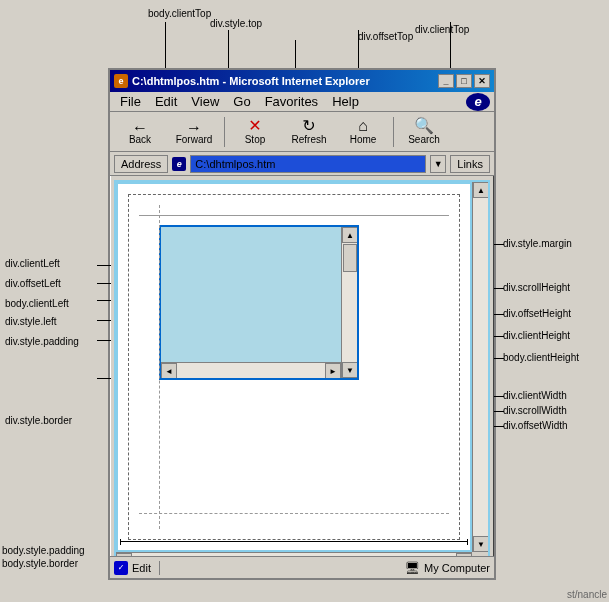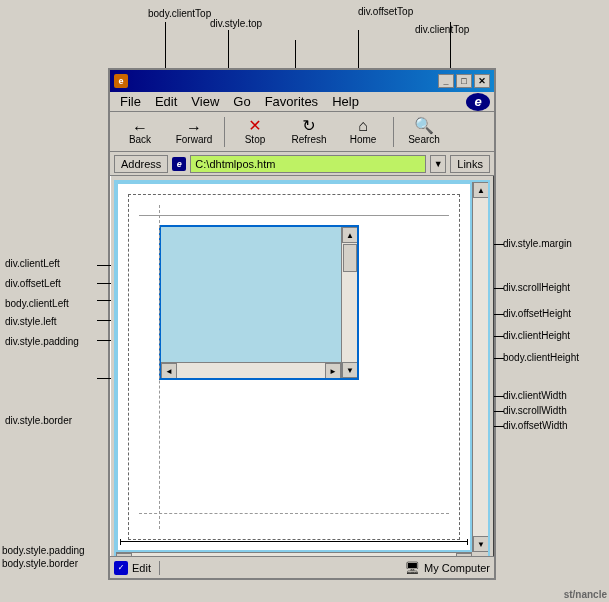--- a/index.html
+++ b/index.html
@@ -158,21 +158,21 @@
     .address-label {
       font-size: 11px;
       padding: 2px 6px;
       border: 1px solid #808080;
       background: #d4d0c8;
     }
     .address-input {
       flex: 1;
       height: 18px;
       border: 1px solid #808080;
-      background: #bef264;
+      background: #1d4ed8;
       font-size: 11px;
       padding: 0 4px;
       display: flex;
       align-items: center;
     }
     .address-arrow {
       width: 16px;
       height: 18px;
       background: #d4d0c8;
       border: 1px solid #808080;
@@ -230,21 +230,21 @@
       font-size: 12px;
     }
 
   </style>
 </head>
 <body>
 
 <div class="label" style="top:8px; left:148px;">body.clientTop</div>
 <div class="label" style="top:18px; left:210px;">div.style.top</div>
 <div class="label" style="top:28px; left:276px;margin-top:39px;">div.scrollTop</div>
-<div class="label" style="top:6px; left:330px;margin-left:28px;">div.offsetTop</div>
+<div class="label" style="top:31px; left:330px;margin-left:28px;">div.offsetTop</div>
 <div class="label" style="top:24px; left:415px;text-align:center;">div.clientTop</div>
 
 <div style="position:absolute; top:22px; left:165px; width:1px; height:50px; background:#000;"></div>
 <div style="position:absolute; top:30px; left:228px; width:1px; height:42px; background:#000;"></div>
 <div style="position:absolute; top:40px; left:295px; width:1px; height:32px; background:#000;"></div>
 <div style="position:absolute; top:30px; left:358px; width:1px; height:42px; background:#000;"></div>
 <div style="position:absolute; top:22px; left:450px; width:1px; height:50px; background:#000;"></div>
 
 <div class="label" style="top:258px; left:5px;">div.clientLeft</div>
 <div class="label" style="top:278px; left:5px;">div.offsetLeft</div>
@@ -260,35 +260,36 @@
 <div class="label" style="top:352px; left:503px;">body.clientHeight</div>
 <div class="label" style="top:390px; left:503px;">div.clientWidth</div>
 <div class="label" style="top:405px; left:503px;">div.scrollWidth</div>
 <div class="label" style="top:420px; left:503px;">div.offsetWidth</div>
 
 <div class="label" style="top:492px; left:200px;">body.clientWidth</div>
 <div class="label" style="top:512px; left:190px;">body.offsetWidth</div>
 <div class="label" style="top:545px; left:2px;">body.style.padding</div>
 <div class="label" style="top:558px; left:2px;">body.style.border</div>
 
-<div class="label" style="bottom:2px; right:2px; color:#666;font-weight:bold;">st/nancle</div>
+<div class="label" style="bottom:2px; right:2px; color:#666;">st/nancle</div>
 
 <div style="position:absolute; top:500px; left:116px; width:365px; height:1px; background:#000;"></div>
 <div style="position:absolute; top:496px; left:116px; width:1px; height:8px; background:#000;"></div>
 <div style="position:absolute; top:496px; left:481px; width:1px; height:8px; background:#000;"></div>
 
 <div style="position:absolute; top:520px; left:112px; width:380px; height:1px; background:#000;"></div>
 <div style="position:absolute; top:516px; left:112px; width:1px; height:8px; background:#000;"></div>
 <div style="position:absolute; top:516px; left:492px; width:1px; height:8px; background:#000;"></div>
 
 <div class="browser-window">
 
   <div class="title-bar">
     <div class="title-bar-left">
       <div class="title-icon">e</div>
+      <span class="title-text">C:\dhtmlpos.htm - Microsoft Internet Explorer</span>
     </div>
     <div class="title-controls">
       <div class="title-btn">_</div>
       <div class="title-btn">□</div>
       <div class="title-btn">✕</div>
     </div>
   </div>
 
   <div class="menu-bar">
     <span class="menu-item">File</span>

